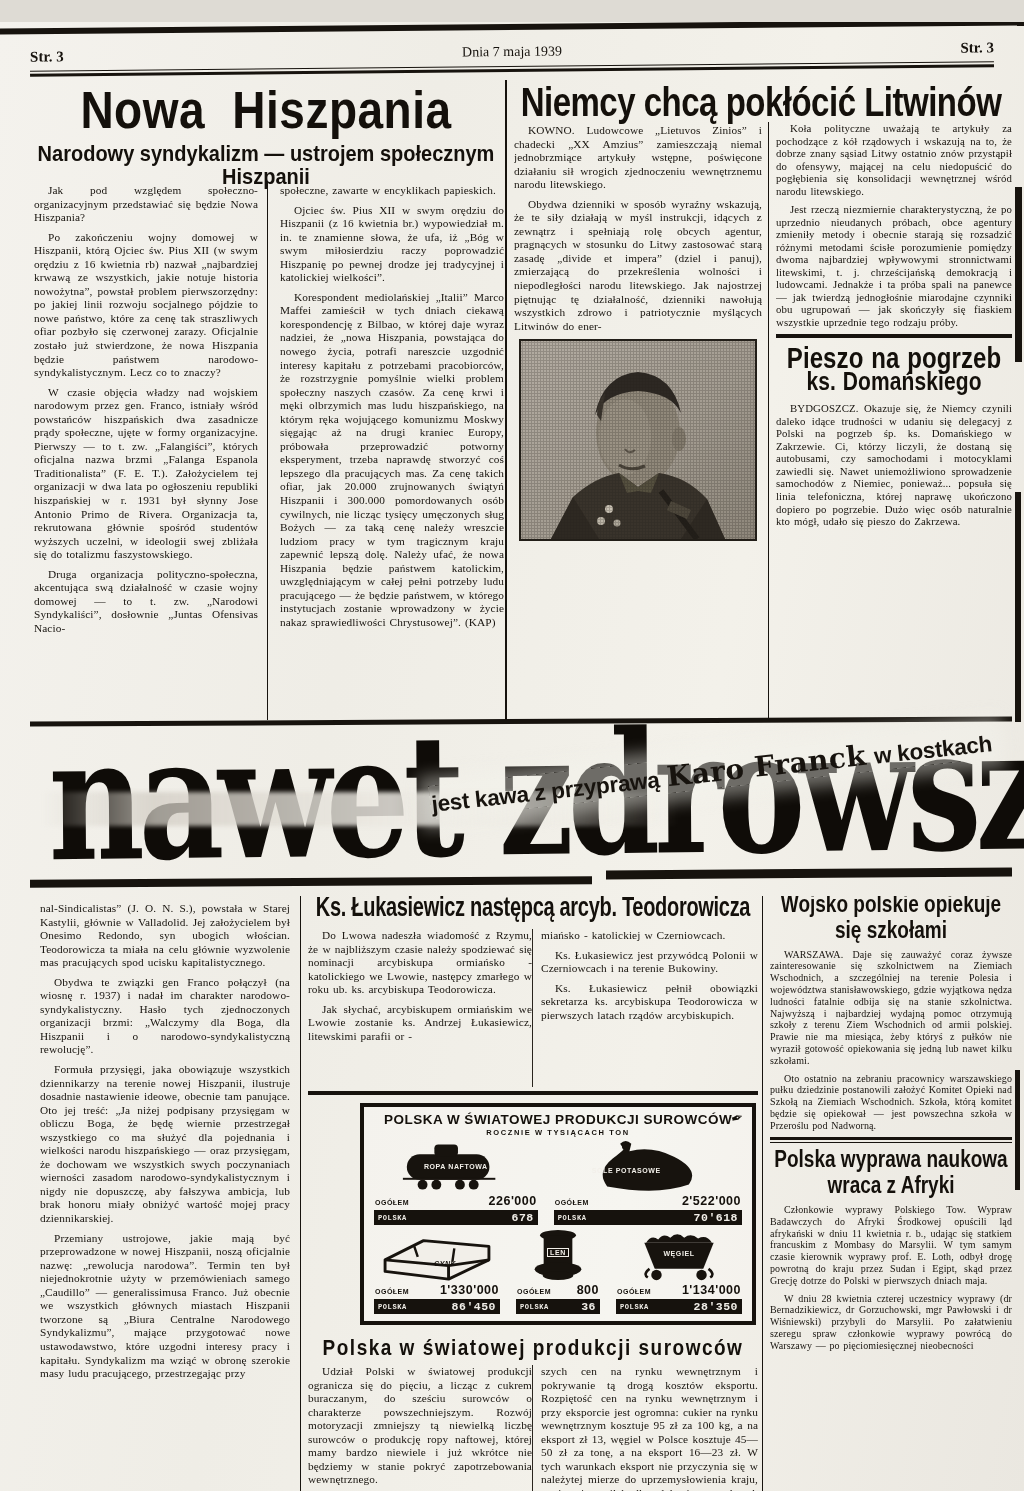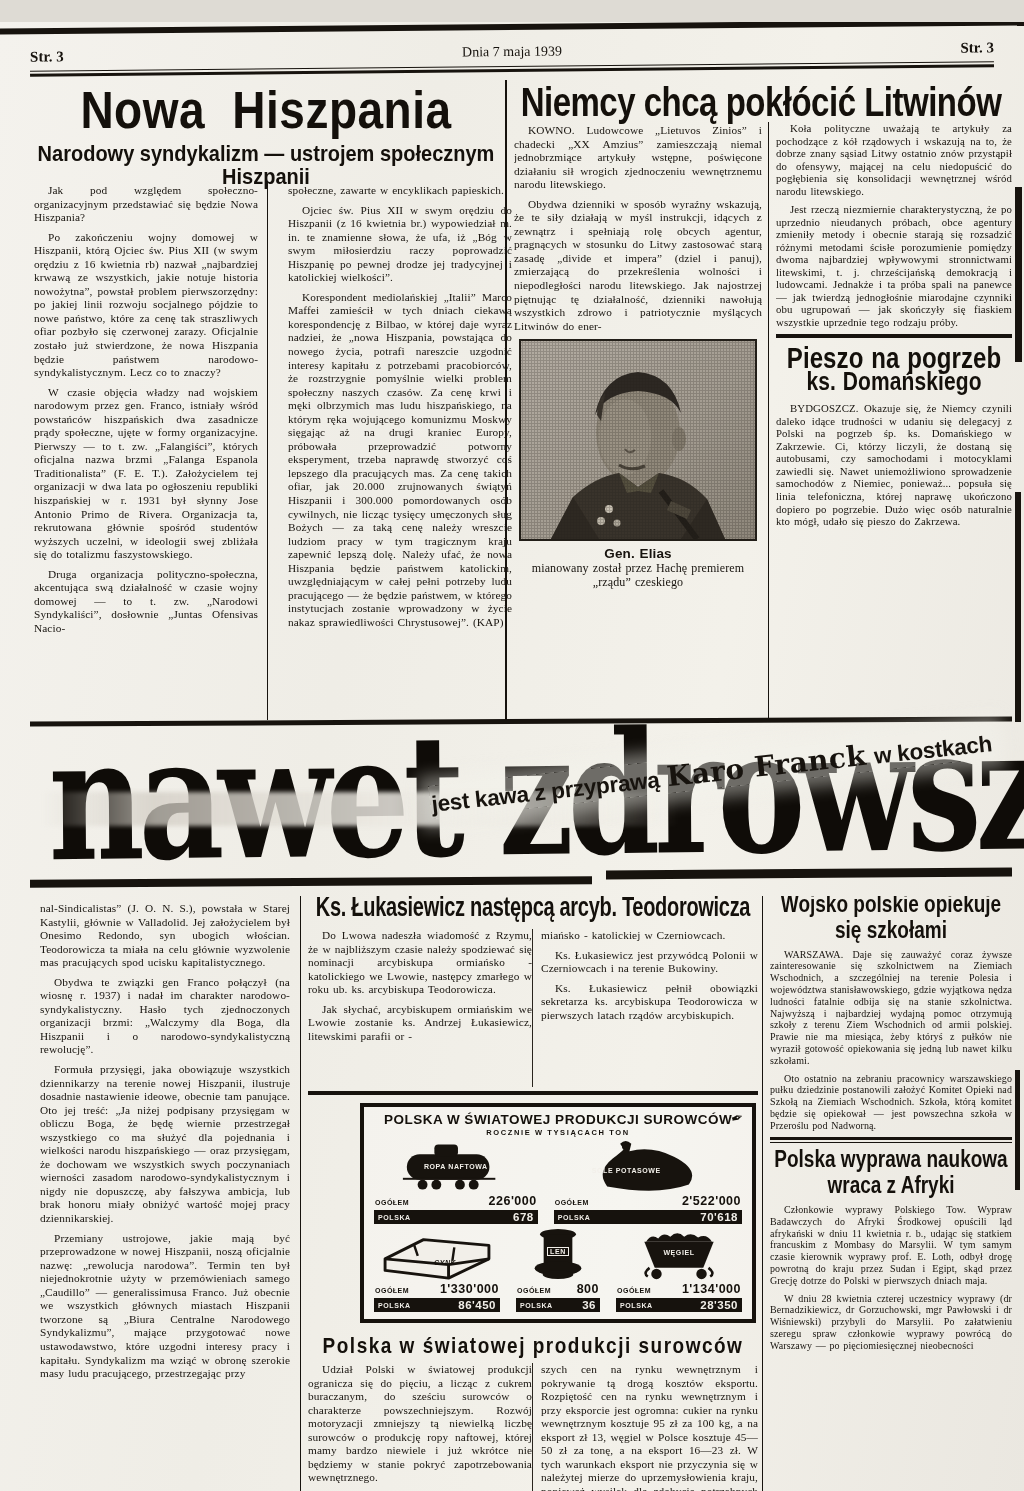--- a/index.html
+++ b/index.html
@@ -44,21 +44,21 @@
   .ib-sub{font-family:"Liberation Sans",sans-serif;font-weight:700;font-size:7.5px;text-align:center;letter-spacing:1.6px;margin:1px 0 3px}
   .ib-row{display:flex;gap:16px;margin-bottom:4px}
   .ib-item{flex:1;min-width:0}
   .iw{position:relative;height:52px;display:flex;justify-content:center;align-items:flex-end}
   .il{position:absolute;color:#f2efe9;font-family:"Liberation Sans",sans-serif;font-weight:700;font-size:7px;letter-spacing:.6px;white-space:nowrap}
   .il.dark{color:#16120d}
   .il.framed{border:1px solid #f2efe9;padding:0 2px}
   .tr{display:flex;justify-content:space-between;align-items:baseline;font-family:"Liberation Sans",sans-serif;font-weight:700;padding:0 1px;margin-top:2px}
   .tr .lbl{font-size:7px;letter-spacing:.5px}.tr .val{font-size:12.5px;letter-spacing:.5px}
   .pb{display:flex;justify-content:space-between;align-items:center;background:#16120d;color:#f1eee8;
-      font-family:Liberation Sans, sans-serif;font-weight:700;padding:1px 4px;margin-top:2px}
+      font-family:Liberation Mono, monospace;font-weight:700;padding:1px 4px;margin-top:2px}
   .pb .lbl{font-size:7px;letter-spacing:.6px}.pb .val{font-size:11.5px;letter-spacing:.5px}
   .pen{position:absolute;right:8px;top:2px;font-size:15px;transform:rotate(-18deg)}
   
   .ad-big{position:absolute;left:48px;top:694px;font-family:"DejaVu Serif",serif;font-weight:700;
     font-size:132px;letter-spacing:-6px;white-space:nowrap;color:#0f0c08;
     transform:scale(1,1.28) rotate(-0.5deg);transform-origin:left top;line-height:1}
   .ad-smudge{position:absolute;left:40px;top:770px;width:640px;height:34px;
     background:linear-gradient(90deg,rgba(243,241,236,0) 0%,rgba(210,205,196,.75) 18%,rgba(236,233,226,.85) 55%,rgba(243,241,236,0) 100%);filter:blur(2px)}
   .ad-ov{position:absolute;left:432px;top:764px;width:566px;transform:rotate(-6.2deg);transform-origin:left bottom;
     text-align:center;white-space:nowrap;background:rgba(244,242,237,.42);box-shadow:0 0 16px 10px rgba(244,242,237,.42)}
@@ -87,21 +87,21 @@
     <h1 class="hl t-nowa">Nowa Hiszpania</h1>
     <h2 class="hl st-nowa">Narodowy syndykalizm — ustrojem społecznym Hiszpanii</h2>
   </section>
   <div class="abs body-txt" style="left:34px;top:162px;width:224px;height:538px;overflow:hidden">
     <p>Jak pod względem społeczno-organizacyjnym przedstawiać się będzie Nowa Hiszpania?</p>
     <p>Po zakończeniu wojny domowej w Hiszpanii, którą Ojciec św. Pius XII (w swym orędziu z 16 kwietnia rb) nazwał „najbardziej krwawą ze wszystkich, jakie notuje historia nowożytna”, powstał problem pierwszorzędny: po jakiej linii rozwoju socjalnego pójdzie to nowe państwo, które za cenę tak straszliwych ofiar pozbyło się czerwonej zarazy. Oficjalnie zostało już stwierdzone, że nowa Hiszpania będzie państwem narodowo-syndykalistycznym. Lecz co to znaczy?</p>
     <p>W czasie objęcia władzy nad wojskiem narodowym przez gen. Franco, istniały wśród powstańców hiszpańskich dwa zasadnicze prądy społeczne, ujęte w formy organizacyjne. Pierwszy — to t. zw. „Falangiści”, których oficjalna nazwa brzmi „Falanga Espanola Traditionalista” (F. E. T.). Założycielem tej organizacji w dwa lata po ogłoszeniu republiki hiszpańskiej w r. 1931 był słynny Jose Antonio Primo de Rivera. Organizacja ta, rekrutowana głównie spośród studentów wyższych uczelni, w ideologii swej zbliżała się do totalizmu faszystowskiego.</p>
     <p>Druga organizacja polityczno-społeczna, akcentująca swą działalność w czasie wojny domowej — to t. zw. „Narodowi Syndykaliści”, dosłownie „Juntas Ofensivas Nacio-</p>
   </div>
   <div class="abs rule" style="left:267px;top:160px;width:1px;height:538px"></div>
-  <div class="abs body-txt" style="left:288px;top:162px;width:224px;height:538px;overflow:hidden">
+  <div class="abs body-txt" style="left:280px;top:162px;width:224px;height:538px;overflow:hidden">
     <p class="noind">społeczne, zawarte w encyklikach papieskich.</p>
     <p>Ojciec św. Pius XII w swym orędziu do Hiszpanii (z 16 kwietnia br.) wypowiedział m. in. te znamienne słowa, że ufa, iż „Bóg w swym miłosierdziu raczy poprowadzić Hiszpanię po pewnej drodze jej tradycyjnej i katolickiej wielkości”.</p>
     <p>Korespondent mediolańskiej „Italii” Marco Maffei zamieścił w tych dniach ciekawą korespondencję z Bilbao, w której daje wyraz nadziei, że „nowa Hiszpania, powstająca do nowego życia, potrafi nareszcie uzgodnić interesy kapitału z potrzebami pracobiorców, że rozstrzygnie pomyślnie wielki problem społeczny naszych czasów. Za cenę krwi i męki olbrzymich mas ludu hiszpańskiego, na którym ręka wojującego komunizmu Moskwy sięgając aż na drugi kraniec Europy, próbowała przeprowadzić potworny eksperyment, trzeba naprawdę stworzyć coś lepszego dla pracujących mas. Za cenę takich ofiar, jak 20.000 zrujnowanych świątyń Hiszpanii i 300.000 pomordowanych osób cywilnych, nie licząc tysięcy umęczonych sług Bożych — za taką cenę należy wreszcie ludziom pracy w tym tragicznym kraju zapewnić lepszą dolę. Należy ufać, że nowa Hiszpania będzie państwem katolickim, uwzględniającym w całej pełni potrzeby ludu pracującego — że będzie państwem, w którego instytucjach zostanie wprowadzony w życie nakaz sprawiedliwości Chrystusowej”. (KAP)</p>
   </div>
 
   <div class="abs rule" style="left:505px;top:58px;width:2px;height:640px"></div>
 
   <h1 class="abs hl t-niemcy" style="left:510px;top:56px;width:502px">Niemcy chcą pokłócić Litwinów</h1>
   <div class="abs body-txt" style="left:514px;top:102px;width:248px;height:598px;overflow:hidden">
     <p>KOWNO. Ludowcowe „Lietuvos Zinios” i chadecki „XX Amzius” zamieszczają niemal jednobrzmiące artykuły wstępne, poświęcone działaniu sił wrogich zjednoczeniu wewnętrznemu narodu litewskiego.</p>
@@ -128,24 +128,20 @@
           <path d="M98 132 L117 146 L138 132 L130 152 L117 150 L106 152 Z" fill="#55503f"></path>
           <path d="M52 156 L78 198 L30 198 Z" fill="#2e2922"></path>
           <path d="M186 158 L160 198 L204 198 Z" fill="#2e2922"></path>
           <circle cx="88" cy="168" r="4" fill="#c9c2b4"></circle>
             <circle cx="80" cy="180" r="4" fill="#bdb6a8"></circle>
             <circle cx="96" cy="182" r="3.5" fill="#b0a99b"></circle>
           <path d="M140 150 L176 198" stroke="#211d18" stroke-width="6"></path>
           <rect x="150" y="160" width="22" height="10" transform="rotate(24 150 160)" fill="#4e483c"></rect>
         </svg>
       </div>
-      <figcaption>
-        <div class="cap-t">Gen. Elias</div>
-        <div class="cap-b">mianowany został przez Hachę premierem „rządu” czeskiego</div>
-      </figcaption>
     </figure>
   </div>
   <div class="abs rule" style="left:768px;top:100px;width:1px;height:598px"></div>
   <div class="abs body-txt dense" style="left:776px;top:100px;width:236px;height:600px;overflow:hidden">
     <p>Koła polityczne uważają te artykuły za pochodzące z kół rządowych i wskazują na to, że dobrze znany sąsiad Litwy ostatnio znów przystąpił do ofensywy, mającej na celu niedopuścić do pogłębienia się konsolidacji wewnętrznej wśród narodu litewskiego.</p>
     <p>Jest rzeczą niezmiernie charakterystyczną, że po uprzednio nieudanych próbach, obce agentury zmieniły metody i obecnie starają się rozsadzić różnymi metodami ścisłe porozumienie pomiędzy dwoma najbardziej wpływowymi stronnictwami litewskimi, t. j. chrześcijańską demokracją i ludowcami. Jednakże i ta próba spali na panewce — jak twierdzą jednogłośnie miarodajne czynniki obu ugrupowań — jak skończyły się fiaskiem wszystkie uprzednie tego rodzaju próby.</p>
     <div class="rule" style="height:4px;margin:6px 0 8px"></div>
     <h2 class="hl t-pieszo1">Pieszo na pogrzeb</h2>
     <h3 class="hl t-pieszo2">ks. Domańskiego</h3>
     <p style="margin-top:8px">BYDGOSZCZ. Okazuje się, że Niemcy czynili daleko idące trudności w udaniu się delegacyj z Polski na pogrzeb śp. ks. Domańskiego w Zakrzewie. Ci, którzy liczyli, że dostaną się autobusami, czy samochodami i motocyklami zawiedli się. Nawet uniemożliwiono sprowadzenie samochodów z Niemiec, ponieważ... popsuła się linia telefoniczna, której naprawę ukończono dopiero po pogrzebie. Dużo więc osób naturalnie kto mógł, udało się pieszo do Zakrzewa.</p>

